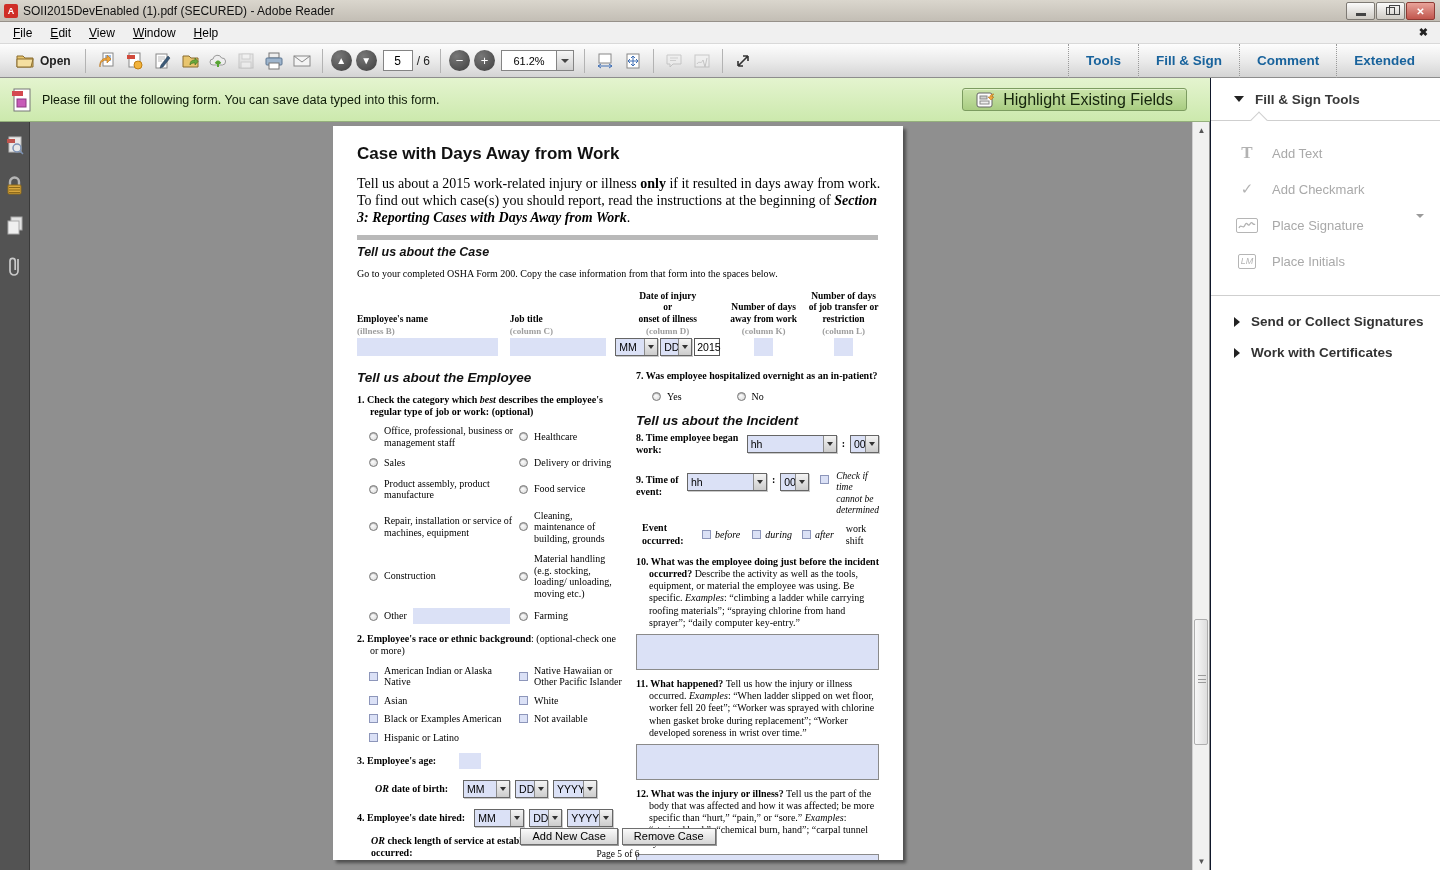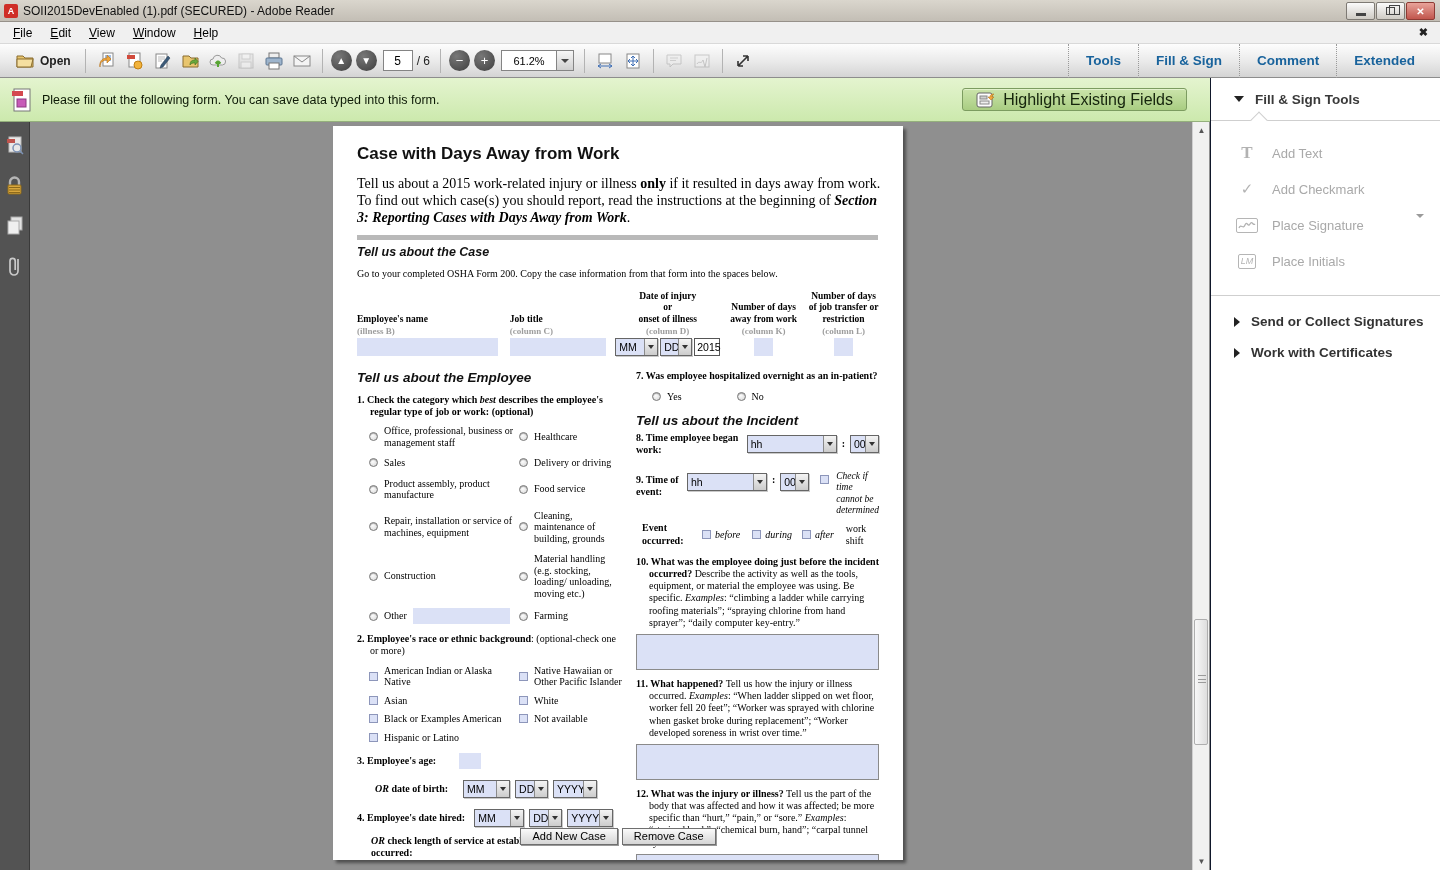--- a/index.html
+++ b/index.html
@@ -611,20 +611,21 @@
 
         <p class="q hang"><b>12. What was the injury or illness?</b><span>  Tell us the part of the body that was affected and how it was affected; be more specific than “hurt,” “pain,” or “sore.”  </span><i>Examples</i><span>:  “strained back”; “chemical burn, hand”; “carpal tunnel syndrome.”</span></p>
         <div class="ta"></div>
 
       </div>
     </div>
 
     <div class="btn-row">
       <span class="case-btn">Add New Case</span><span class="case-btn">Remove Case</span>
     </div>
+    <div class="page-num">Page 5 of 6</div>
   </div>
 </div>
 
 <div class="scrollbar">
   <span class="sb-arrow" style="top:4px;">▲</span>
   <div class="sb-thumb">
       <span class="sb-grip"></span>
     </div>
   <span class="sb-arrow" style="bottom:4px;">▼</span>
 </div>

